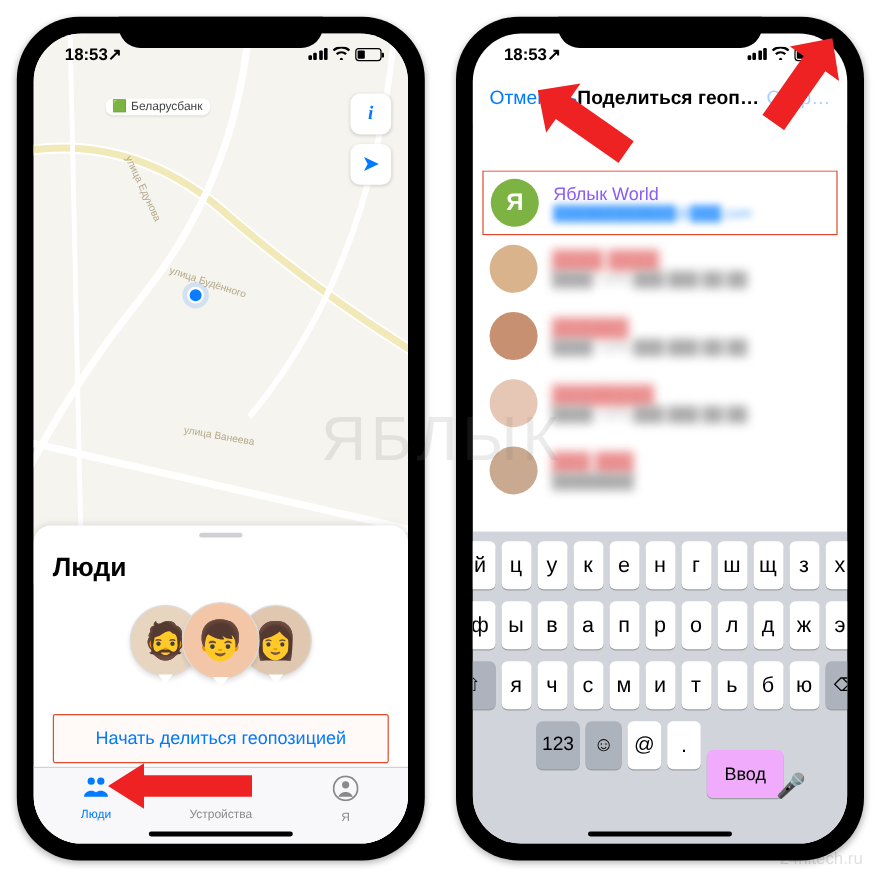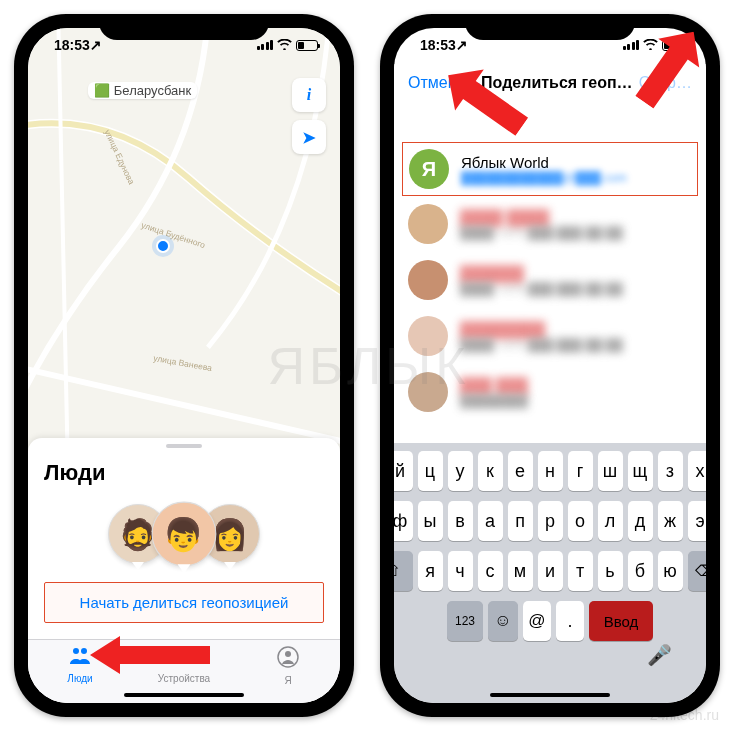--- a/index.html
+++ b/index.html
@@ -86,21 +86,21 @@
     top: 0; left: 0; right: 0;
     height: 68%;
     background: #f5f4ee;
   }
   .map-lines {
     position: absolute; inset: 0;
   }
   .map .badge-bank {
     position: absolute; top: 54px; left: 60px;
     background: #fff; border-radius: 6px; padding: 1px 6px;
-    font-size: 13px; color: #444; box-shadow: 0 1px 2px rgba(0,0,0,0.1);
+    font-size: 10px; color: #444; box-shadow: 0 1px 2px rgba(0,0,0,0.1);
   }
   .map .street-label {
     position: absolute; font-size: 8.5px; color: #b6a989;
     white-space: nowrap;
   }
   .map .loc-dot {
     position: absolute; top: 46%; left: 41%;
     width: 14px; height: 14px; background:#0a7cff; border:2px solid #fff;
     border-radius:50%; box-shadow: 0 0 0 4px rgba(10,124,255,0.15);
   }
@@ -139,21 +139,21 @@
   .memo-pin:nth-child(2){ background:#f2c6a6; margin:0 -14px; z-index:2; transform:scale(1.08); }
   .memo-pin:nth-child(3){ background:#e0c8b0; z-index:1; }
   .memo-pin::after {
     content:""; position:absolute; bottom:-7px; left:50%; transform:translateX(-50%);
     width:0;height:0;border-left:6px solid transparent;border-right:6px solid transparent;
     border-top:8px solid #fff;
   }
   .memo-face { font-size: 30px; }
 
   .share-btn {
-    margin-top: 18px;
+    margin-top: 31px;
     border: 1px solid #e04a2a;
     background: rgba(255,240,235,0.4);
     color: #007aff;
     text-align: center;
     padding: 11px;
     font-size: 15px;
     border-radius: 2px;
   }
 
   .tabbar {
@@ -204,21 +204,21 @@
   .contact {
     display:flex; align-items:center;
     padding: 8px 14px;
   }
   .contact .av {
     width: 40px; height:40px; border-radius:50%; margin-right:12px;
     display:flex;align-items:center;justify-content:center;
     font-size: 20px; font-weight:700; color:#fff;
   }
   .contact .info { flex:1; }
-  .contact .nm { font-size: 15px; color:#000000; }
+  .contact .nm { font-size: 15px; color:#8b5cf6; }
   .contact .sub { font-size: 12px; color:#007aff; filter: blur(3px); opacity:.7; }
   .contact.hl { border: 1.5px solid #e04a2a; margin: 0 8px; padding: 6px 6px; }
   .contact.blurred .nm { filter: blur(4px); color:#d44; opacity:.6; }
   .contact.blurred .sub { filter: blur(4px); color:#888; }
 
   
   .keyboard {
     position:absolute; bottom:0; left:0; right:0;
     height: 260px;
     background:#d1d4da;
@@ -230,22 +230,22 @@
     min-width: 25px; flex:1;
     max-width: 28px;
     display:flex; align-items:center; justify-content:center;
     font-size: 18px; color:#000;
     box-shadow: 0 1px 0 rgba(0,0,0,0.25);
   }
   .key.fn { background:#adb3bd; color:#000; max-width: 36px; flex: 0 0 36px; font-size: 15px; }
   .key.space { max-width: 86px; flex: 0 0 86px; font-size: 15px; }
   .key.at { max-width: 28px; flex: 0 0 28px; font-size: 17px; }
   .key.dot { max-width: 28px; flex: 0 0 28px; }
-  .key.ret { max-width: 64px; flex:0 0 64px; font-size: 15px; background:#b91c1c; }
-  .key.n123 { max-width: 36px; flex:0 0 36px; background:#adb3bd; font-size:12px; }
+  .key.ret { max-width: 64px; flex:0 0 64px; font-size: 15px; background:#f0abfc;margin-top:24px; }
+  .key.n123 { max-width: 36px; flex:0 0 36px; background:#adb3bd; font-size:16px; }
   .key.emoji { max-width: 30px; flex:0 0 30px; background:#adb3bd; font-size:17px; }
   .key.mic { position:absolute; bottom: 28px; right: 34px; background:transparent; box-shadow:none; font-size: 20px; color:#4a4e57; }
 
   
   .arrow {
     position:absolute; z-index: 50;
   }
   .arrow svg { display:block; }
   .arrow-red { fill:#e22; }
 </style>

